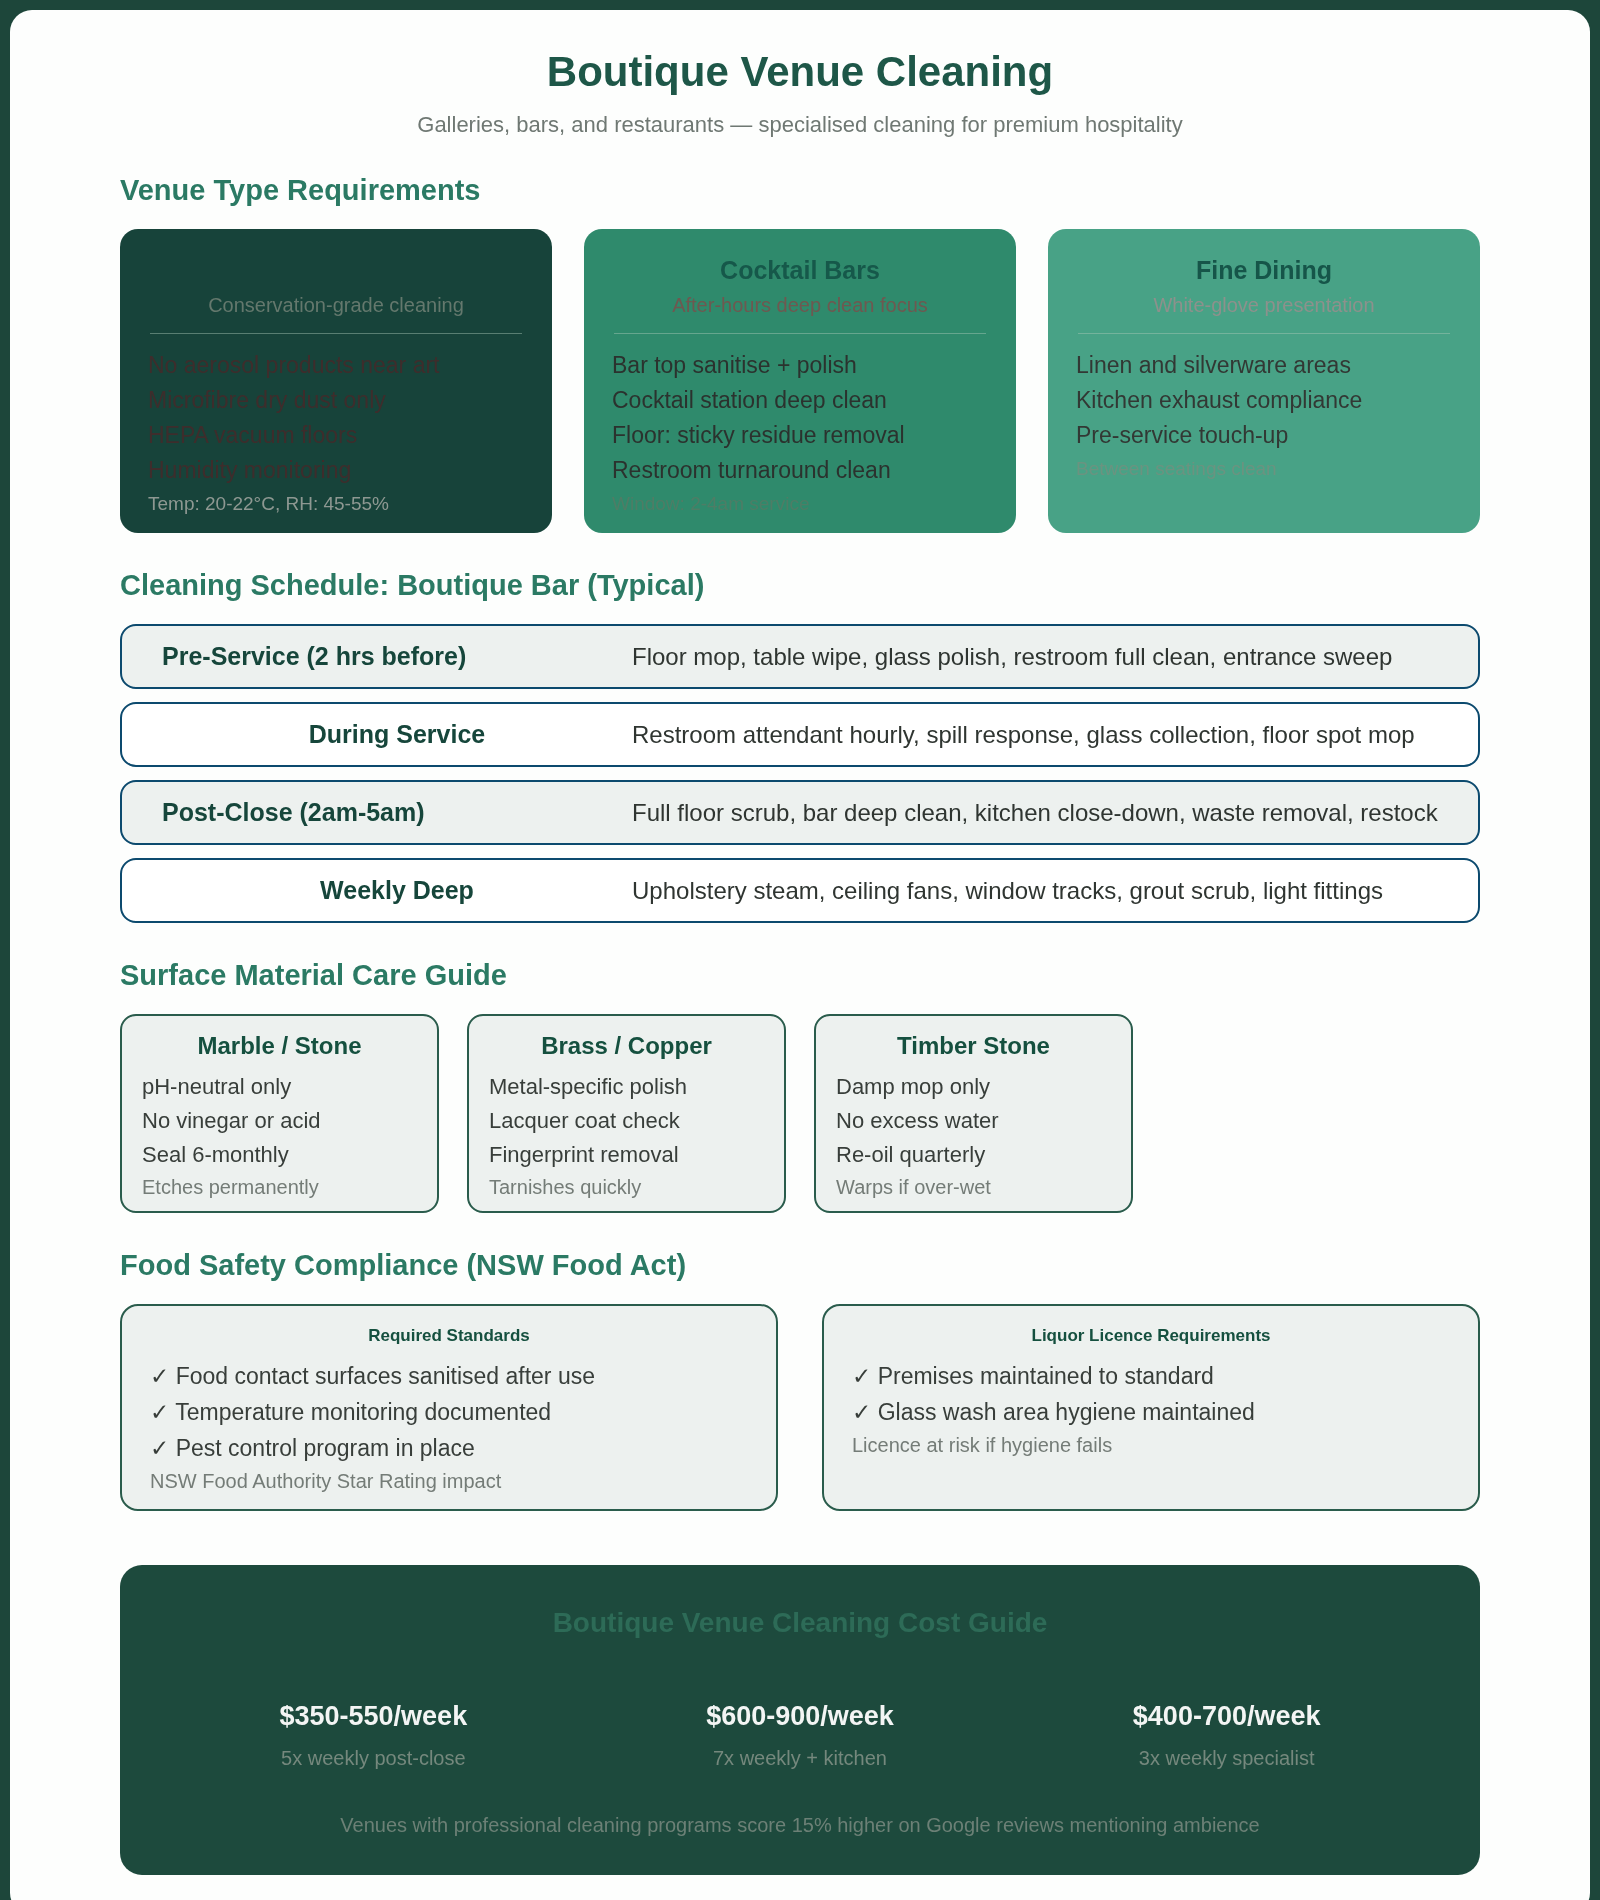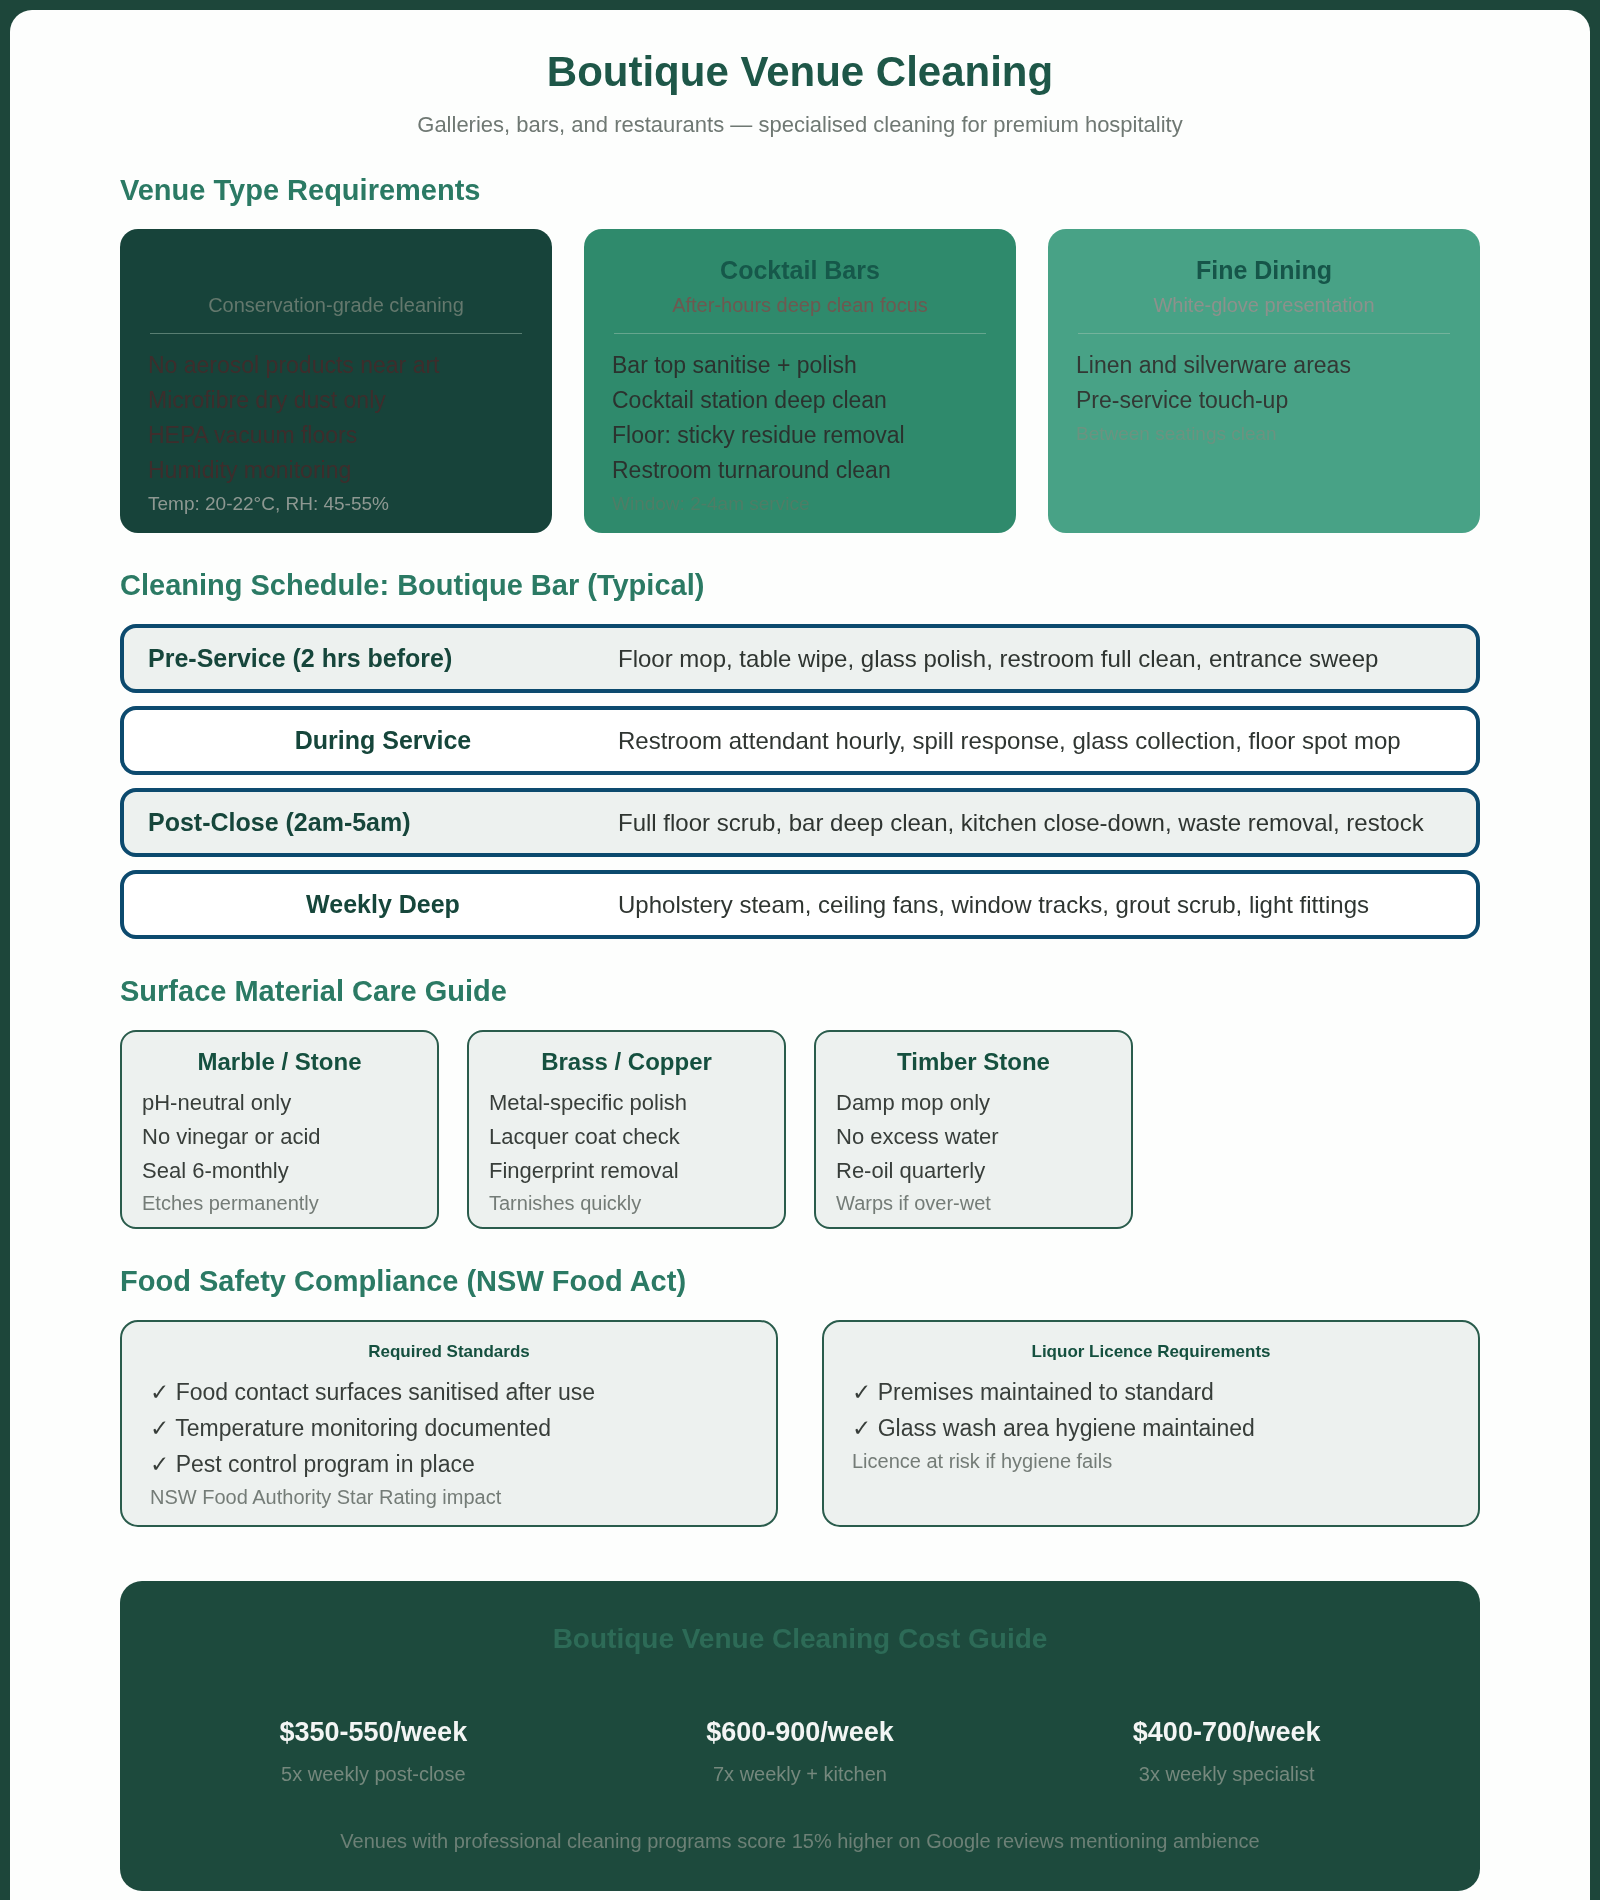--- a/index.html
+++ b/index.html
@@ -87,23 +87,23 @@
     font-size:19px;
     margin-top:5px;
   }
   .gallery .vc-footer{color:#8e9892;}
   .bar .vc-footer{color:#4e7d66;}
   .dining .vc-footer{color:#6b9380;}
   
   .sched-row{
     display:flex;
     align-items:center;
-    border:4px solid #0c4a6e;
+    border:2px solid #0c4a6e;
     border-radius:16px;
-    padding:16px 24px;
+    padding:16px 40px;
     margin-bottom:13px;
     box-sizing:border-box;
   }
   .sched-row.odd{background:#edf1ef;}
   .sched-row.even{background:#ffffff;text-align:center;}
   .sched-label{
     flex:0 0 470px;
     font-size:25px;
     font-weight:bold;
     color:#16463b;
@@ -241,20 +241,21 @@
       <div class="vc-item">Floor: sticky residue removal</div>
       <div class="vc-item">Restroom turnaround clean</div>
       <div class="vc-footer">Window: 2-4am service</div>
     </div>
 
     <div class="venue-card dining">
       <div class="vc-title">Fine Dining</div>
       <div class="vc-sub">White-glove presentation</div>
       <hr class="vc-divider">
       <div class="vc-item">Linen and silverware areas</div>
+      <div class="vc-item">Kitchen exhaust compliance</div>
       <div class="vc-item">Pre-service touch-up</div>
       <div class="vc-footer">Between seatings clean</div>
     </div>
 
   </div>
 
   <div class="section-heading">Cleaning Schedule: Boutique Bar (Typical)</div>
   <div>
 
     <div class="sched-row odd">

